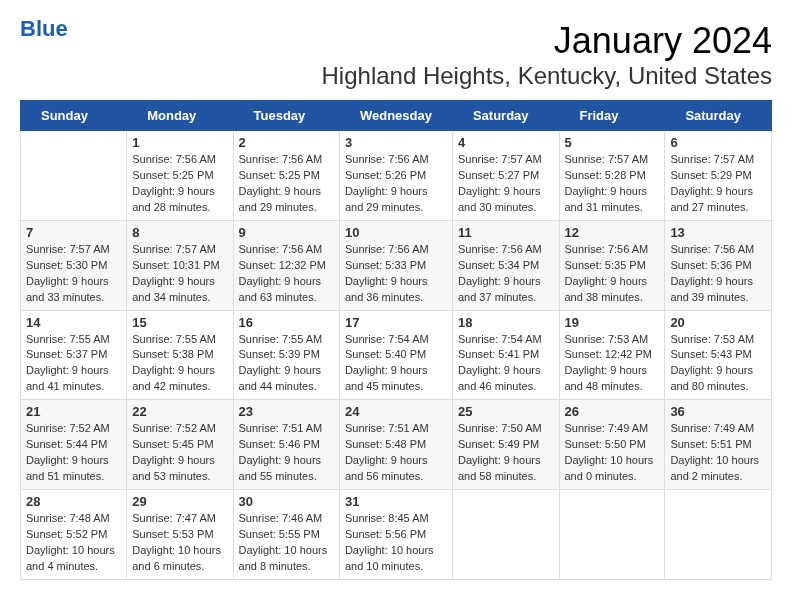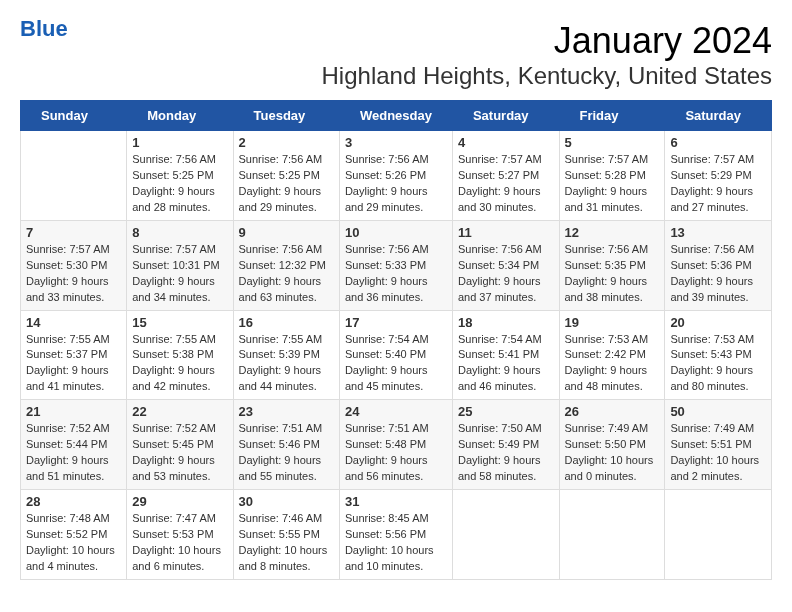--- a/index.html
+++ b/index.html
@@ -275,21 +275,21 @@
             <div>Sunrise: 7:54 AM</div>
             <div>Sunset: 5:41 PM</div>
             <div>Daylight: 9 hours</div>
             <div>and 46 minutes.</div>
           </div>
         </td>
         <td>
           <span class="day-num">19</span>
           <div class="day-detail">
             <div>Sunrise: 7:53 AM</div>
-            <div>Sunset: 2:42 PM</div>
+            <div>Sunset: 12:42 PM</div>
             <div>Daylight: 9 hours</div>
             <div>and 48 minutes.</div>
           </div>
         </td>
         <td>
           <span class="day-num">20</span>
           <div class="day-detail">
             <div>Sunrise: 7:53 AM</div>
             <div>Sunset: 5:43 PM</div>
             <div>Daylight: 9 hours</div>
@@ -346,21 +346,21 @@
         <td>
           <span class="day-num">26</span>
           <div class="day-detail">
             <div>Sunrise: 7:49 AM</div>
             <div>Sunset: 5:50 PM</div>
             <div>Daylight: 10 hours</div>
             <div>and 0 minutes.</div>
           </div>
         </td>
         <td>
-          <span class="day-num">50</span>
+          <span class="day-num">36</span>
           <div class="day-detail">
             <div>Sunrise: 7:49 AM</div>
             <div>Sunset: 5:51 PM</div>
             <div>Daylight: 10 hours</div>
             <div>and 2 minutes.</div>
           </div>
         </td>
       </tr>
       <tr>
         <td>

